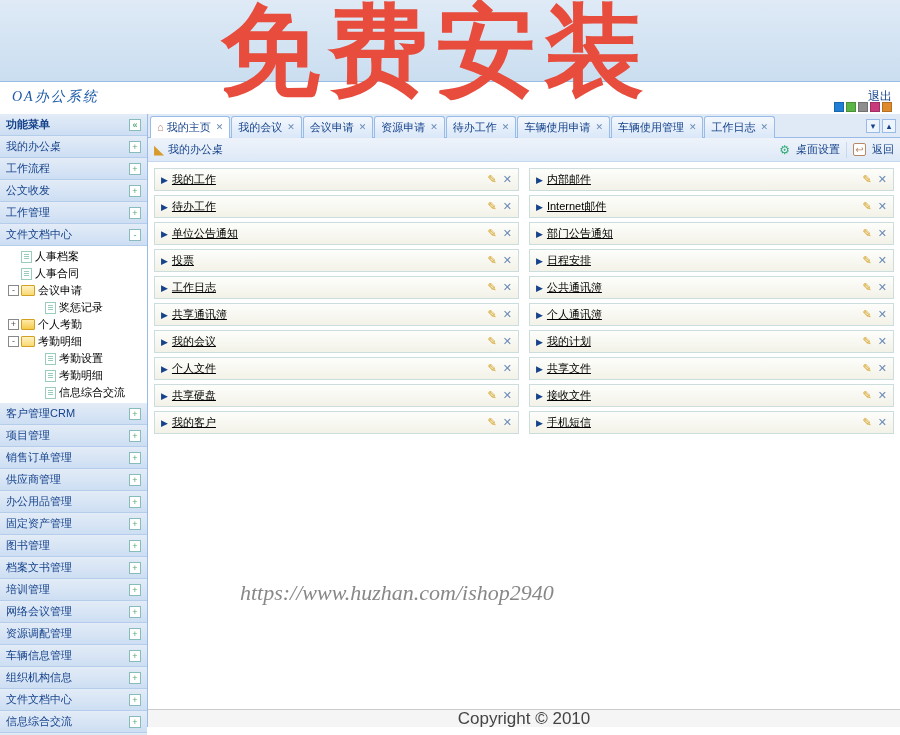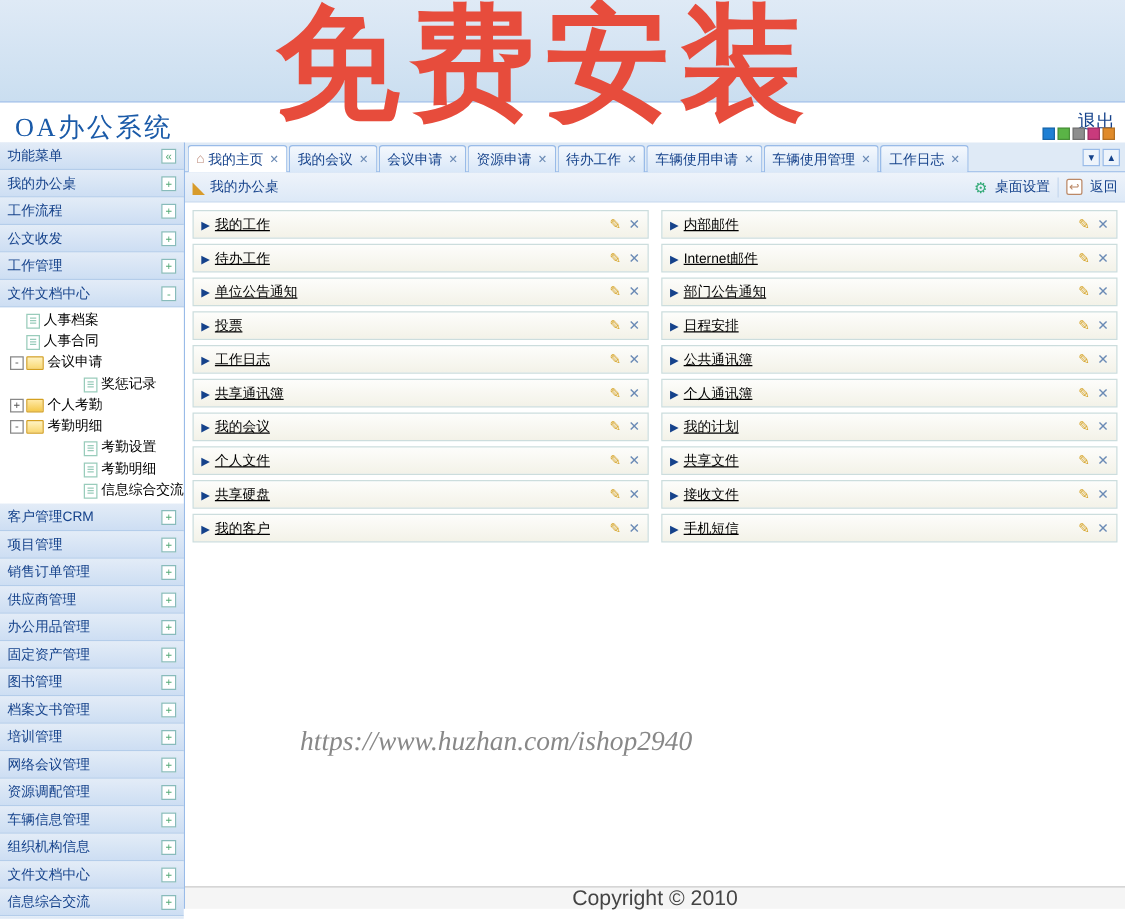--- a/index.html
+++ b/index.html
@@ -4,39 +4,39 @@
 <style>
 * { margin: 0; padding: 0; box-sizing: border-box; font-family: Arial, "Microsoft YaHei", sans-serif; }
 html, body { width: 900px; height: 735px; overflow: hidden; background: #fff; }
 
 
 .watermark1 { position: absolute; top: -15px; left: 220px; font-size: 100px; font-weight: bold; color: #e74c3c; letter-spacing: 8px; z-index: 100; pointer-events: none; }
 .watermark2 { position: absolute; top: 580px; left: 240px; font-size: 22px; color: #888; font-style: italic; font-family: Georgia, serif; z-index: 100; pointer-events: none; }
 
 
 .header { position: relative; height: 82px; background: linear-gradient(#dfeaf6, #cadef0); border-bottom: 1px solid #99bbe8; }
-.logo { position: absolute; left: 12px; top: 88px; font-size: 21px; color: #1a5aa8; font-family: "STXingkai", "KaiTi", cursive; letter-spacing: 2px; }
-.header .exit { position: absolute; right: 8px; top: 88px; font-size: 15px; color: #15428b; cursor: pointer; }
+.logo { position: absolute; left: 12px; top: 88px; font-size: 14px; color: #1a5aa8; font-family: "STXingkai", "KaiTi", cursive; letter-spacing: 2px; font-style: italic; }
+.header .exit { position: absolute; right: 8px; top: 88px; font-size: 12px; color: #15428b; cursor: pointer; }
 .color-boxes { position: absolute; right: 8px; top: 102px; display: flex; gap: 2px; }
 .color-boxes span { width: 10px; height: 10px; display: block; border: 1px solid rgba(0,0,0,.2); }
 
 
 .body-wrap { display: flex; height: 613px; margin-top: 32px; }
 
 
 .sidebar { width: 148px; background: #dfe8f6; border-right: 1px solid #99bbe8; display: flex; flex-direction: column; font-size: 11px; }
 .sb-head, .sb-item { display: flex; align-items: center; justify-content: space-between; padding: 3px 6px; border-bottom: 1px solid #b4cdea; background: linear-gradient(#e3ecf7, #cddef3); color: #15428b; cursor: pointer; }
-.sb-head { font-weight: normal; }
+.sb-head { font-weight: bold; }
 .sb-toggle { width: 12px; height: 12px; border: 1px solid #8bb; background: #fff; font-size: 9px; line-height: 10px; text-align: center; color: #5a7; }
 .sb-tree { background: #fff; padding: 2px 0; }
 .tree-row { display: flex; align-items: center; padding: 1px 0 1px 8px; color: #000; cursor: pointer; font-size: 11px; line-height: 15px; }
 .tree-row .exp { width: 11px; height: 11px; border: 1px solid #888; font-size: 9px; line-height: 9px; text-align: center; margin-right: 2px; color: #555; background: #fff; }
 .tree-row .noexp { width: 13px; display: inline-block; }
 .tree-row.d1 { }
-.tree-row.d2 { padding-left: 54px; }
+.tree-row.d2 { padding-left: 32px; }
 .fold-closed { width: 14px; height: 11px; background: linear-gradient(#ffe9a6, #f5c94b); border: 1px solid #d4a020; border-radius: 1px; margin-right: 3px; }
 .fold-open { width: 14px; height: 11px; background: linear-gradient(#fff3c2, #f9d873); border: 1px solid #d4a020; border-radius: 1px; margin-right: 3px; }
 .leaf-ico { width: 11px; height: 12px; background: #fff; border: 1px solid #9cb; margin-right: 3px; position: relative; }
 .leaf-ico::after { content: ""; position: absolute; top: 2px; left: 2px; right: 2px; height: 1px; background: #9cb; box-shadow: 0 2px #9cb, 0 4px #9cb; }
 
 
 .main { flex: 1; display: flex; flex-direction: column; background: #fff; }
 .tabs { display: flex; align-items: center; background: #dfeaf6; border-bottom: 1px solid #99bbe8; height: 24px; padding-left: 2px; }
 .tab { display: flex; align-items: center; gap: 3px; padding: 3px 6px; font-size: 11px; color: #15428b; border: 1px solid #99bbe8; border-bottom: none; background: linear-gradient(#f4f8fd, #d9e7f8); margin-right: 1px; border-radius: 3px 3px 0 0; cursor: pointer; height: 22px; margin-top: 2px; white-space: nowrap; }
 .tab.active { background: #fff; }

